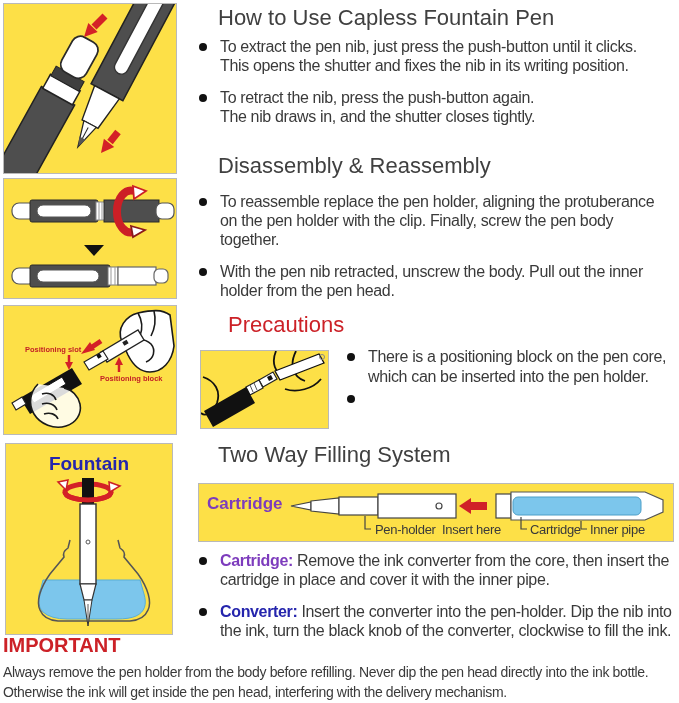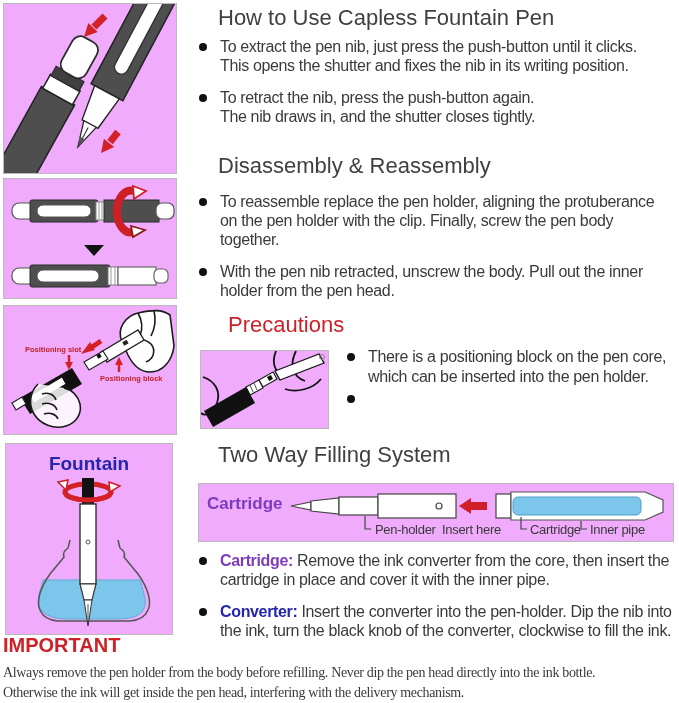--- a/index.html
+++ b/index.html
@@ -1,37 +1,37 @@
 <!DOCTYPE html>
 <html><head>
 <meta charset="utf-8">
 <style>
   html,body{margin:0;padding:0;background:#fff;}
   #canvas{
     position:relative;width:679px;height:703px;background:#fff;overflow:hidden;
     font-family:"Liberation Sans",sans-serif;color:#3a3a3a;
   }
-  .imgbox{position:absolute;background:#f0abfc;border:1px solid #b9b9b9;overflow:hidden;}
+  .imgbox{position:absolute;background:#fde047;border:1px solid #b9b9b9;overflow:hidden;}
   .h1{position:absolute;font-size:22px;letter-spacing:0;color:#404040;white-space:nowrap;}
   .h1.red{color:#cc2127;}
   .blist{position:absolute;}
   .brow{display:flex;align-items:flex-start;margin-bottom:13px;}
   .dot{flex:0 0 auto;width:8px;height:8px;border-radius:50%;background:#111;margin:6px 13px 0 2px;}
   .btxt{margin:0;font-size:16px;line-height:19px;letter-spacing:-0.35px;white-space:pre-line;}
   .term{font-weight:bold;margin-right:4px;}
   .term.purple{color:#7d3cbd;}
   .term.navy{color:#2525ad;}
   .conv-label{position:absolute;left:0;top:9px;width:100%;text-align:center;
     font-size:19px;font-weight:bold;color:#2525ad;}
   .diag-label{font-size:17px;font-weight:bold;fill:#7d3cbd;}
   .diag-part{font-size:13px;fill:#3a3a3a;letter-spacing:-0.3px;}
   .pos-label{font-size:7.5px;font-weight:bold;fill:#c32026;}
   #important-block{position:absolute;left:3px;top:634px;width:673px;}
   #important-title{font-size:20px;font-weight:bold;color:#cc2127;margin:0 0 6px 0;}
-  .imp-line{font-size:14px;line-height:19.5px;letter-spacing:-0.35px;color:#3a3a3a;font-family:Liberation Serif, serif;}
+  .imp-line{font-size:14px;line-height:19.5px;letter-spacing:-0.35px;color:#3a3a3a;}
   svg{display:block;}
 </style>
 </head>
 <body>
 
 <div id="canvas">
 
   <div class="imgbox" style="left:3px;top:3px;width:172px;height:169px;">
     <svg width="172" height="169" viewBox="0 0 172 169">
 

